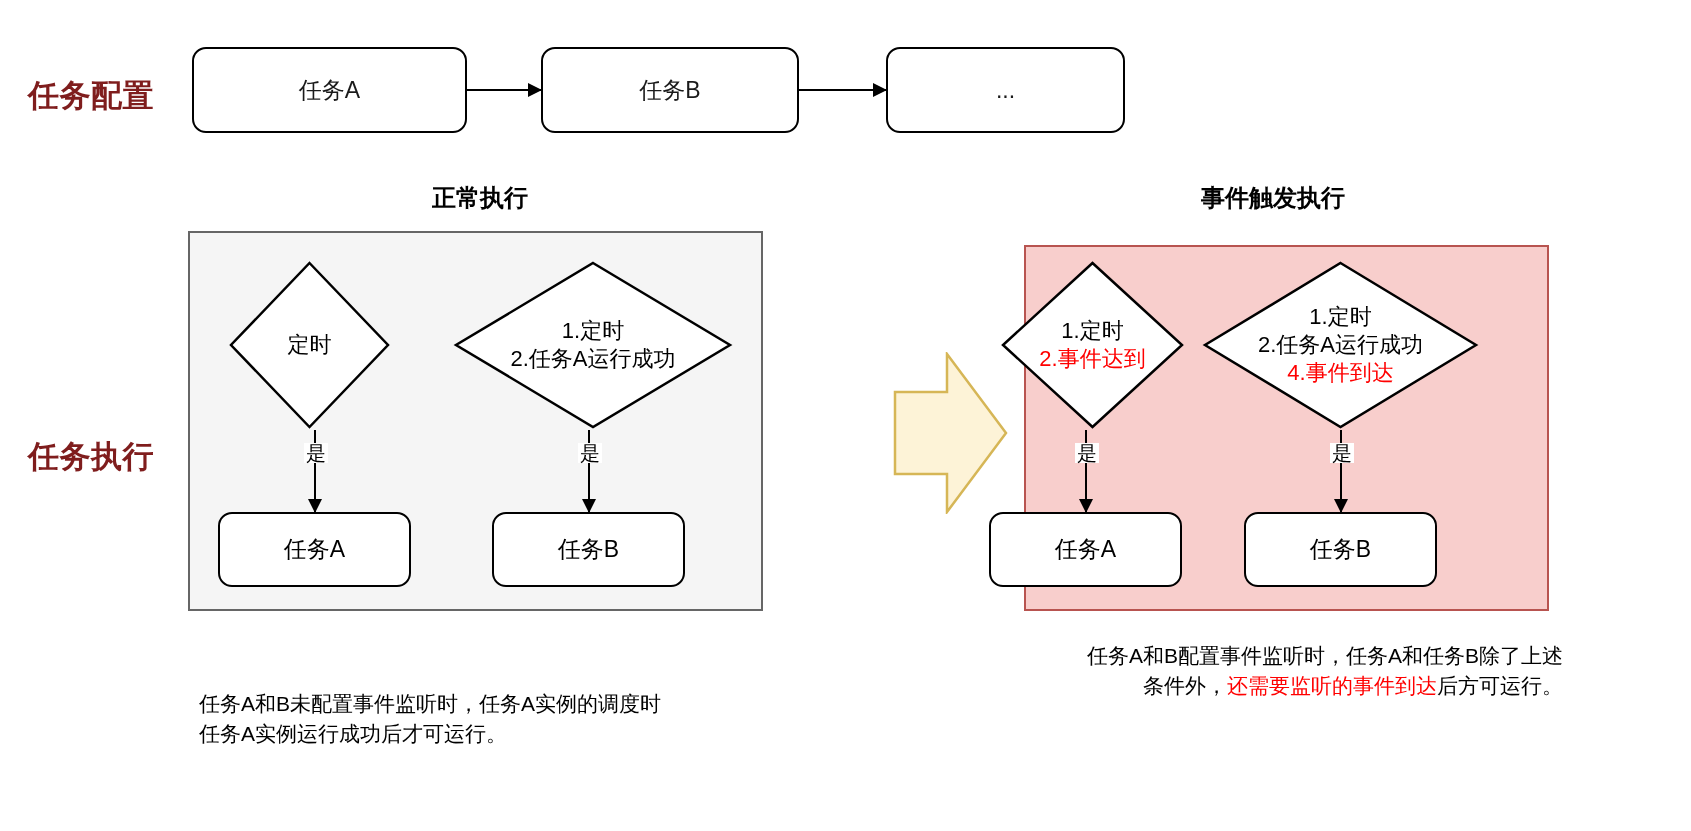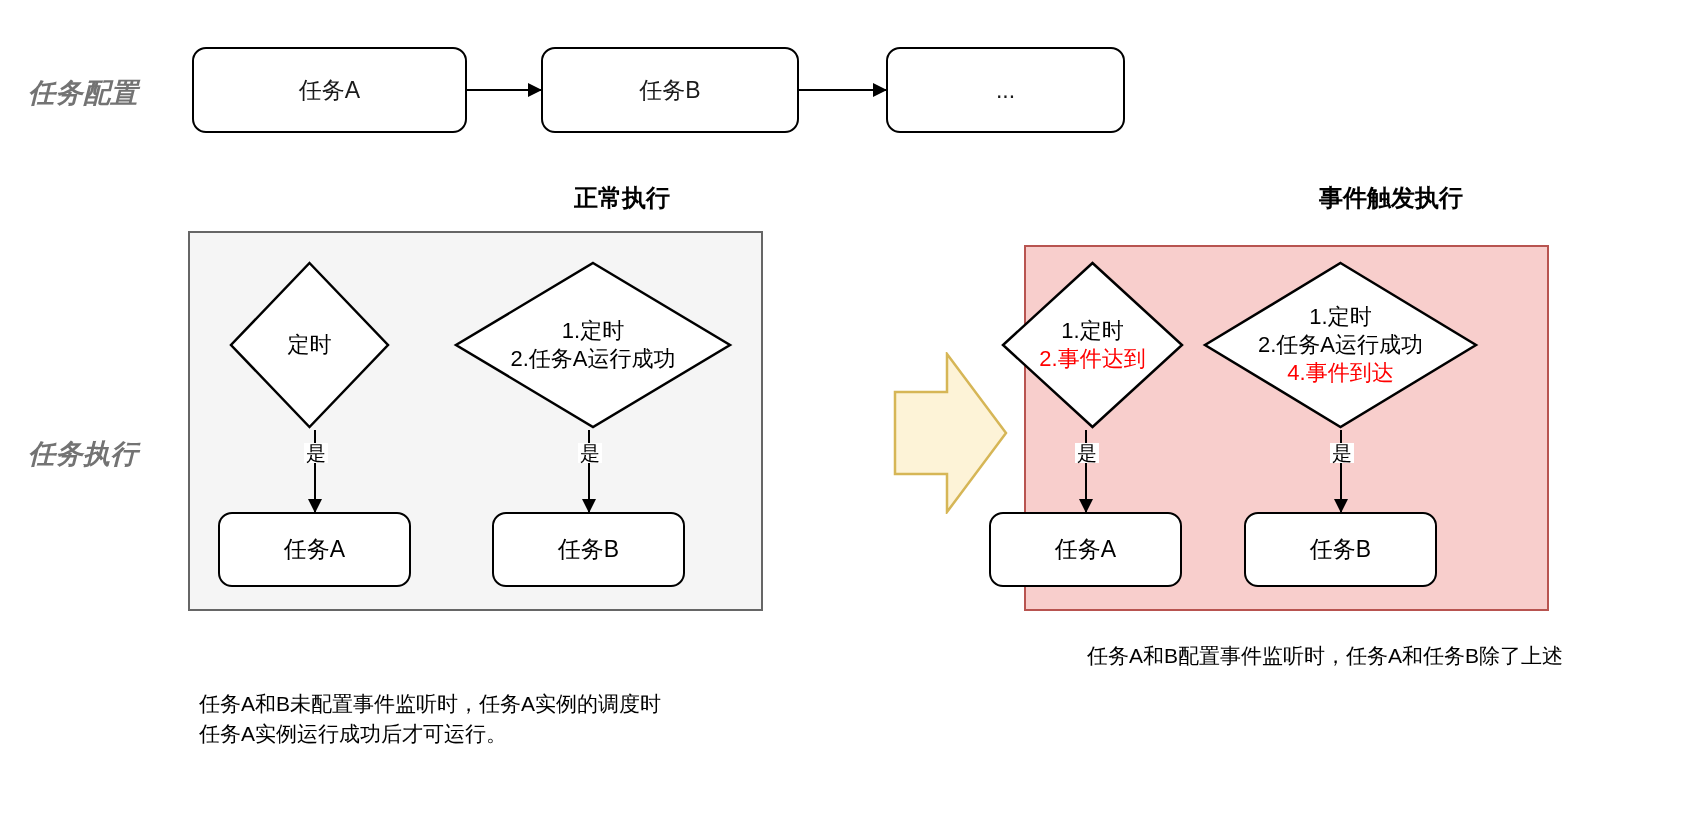--- a/index.html
+++ b/index.html
@@ -13,25 +13,24 @@
     position: relative;
     font-family: "Liberation Sans", "DejaVu Sans", sans-serif;
     color: #000000;
     overflow: hidden;
   }
   .abs { position: absolute; }
 
   
   .row-label {
     font-weight: bold;
-    font-size: 27px;
+    font-size: 31px;
     letter-spacing: 0.5px;
-    color: #737373;
+    color: #7f1d1d;
     white-space: nowrap;
-    font-style: italic;
   }
 
   
   .task-box {
     border: 2.5px solid #000000;
     border-radius: 14px;
     background: #ffffff;
     display: flex;
     align-items: center;
     justify-content: center;
@@ -59,21 +58,21 @@
     background: #f5f5f5;
     border: 2px solid #666666;
   }
   .panel.event {
     background: #f8cecc;
     border: 2px solid #b85450;
   }
   .panel-title {
     font-weight: bold;
     font-size: 24px;
-    text-align: right;
+    text-align: center;
     white-space: nowrap;
   }
 
   
   .diamond-wrap { }
   .diamond-wrap svg { display: block; overflow: visible; }
   .diamond-text {
     position: absolute;
     left: 0; top: 0;
     width: 100%; height: 100%;
@@ -240,13 +239,16 @@
   <span>任务A</span>
 </div>
 <div class="abs leaf-box" style="left:1244px; top:512px; width:193px; height:75px;">
   <span>任务B</span>
 </div>
 
 <div class="abs caption" style="left:963px; top:641px; width:600px;text-align:right;">
   <div>
     <span>任务A和B配置事件监听时，任务A和任务B除了上述</span>
   </div>
+  <div>
+    <span>条件外，</span><span class="red">还需要监听的事件到达</span><span>后方可运行。</span>
+  </div>
 </div>
 
 </body></html>

